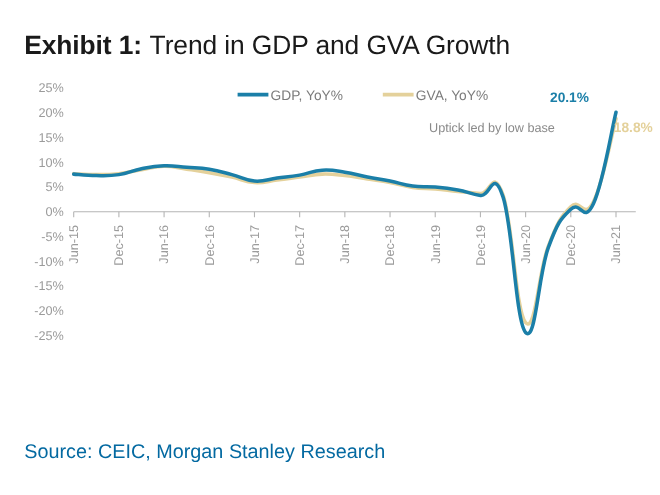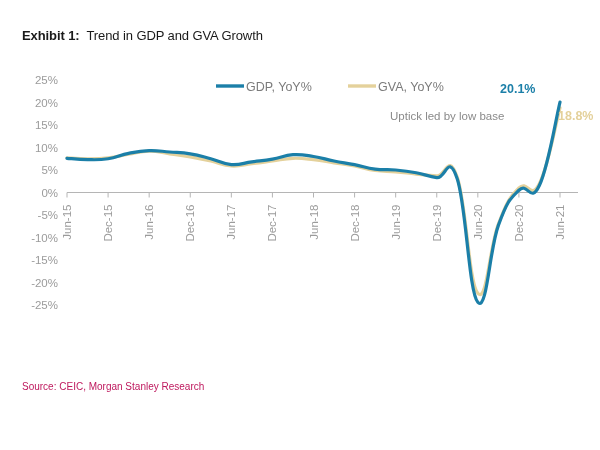--- a/index.html
+++ b/index.html
@@ -18,21 +18,21 @@
   .exhibit {
     width: 600px;
     height: 450px;
     position: relative;
     box-sizing: border-box;
   }
   .title-row {
     position: absolute;
     left: 22px;
     top: 28px;
-    font-size: 13px;
+    font-size: 24px;
     white-space: nowrap;
     letter-spacing: -0.1px;
   }
   .title-label {
     font-weight: bold;
     color: #1a1a1a;
   }
   .title-text {
     font-weight: normal;
     color: #1a1a1a;
@@ -69,23 +69,23 @@
     font-family: "Liberation Sans", sans-serif;
   }
   .endlabel {
     font-size: 12.5px;
     font-weight: bold;
     font-family: "Liberation Sans", sans-serif;
   }
   .source {
     position: absolute;
     left: 22px;
-    top: 381px;
-    font-size: 10px;
-    color: #be185d;
+    top: 400px;
+    font-size: 18px;
+    color: #0369a1;
     white-space: nowrap;
   }
 </style>
 </head>
 <body>
 
 <div class="exhibit">
 
   <div class="title-row">
     <span class="title-label">Exhibit 1:</span><span class="title-text">Trend in GDP and GVA Growth</span>

